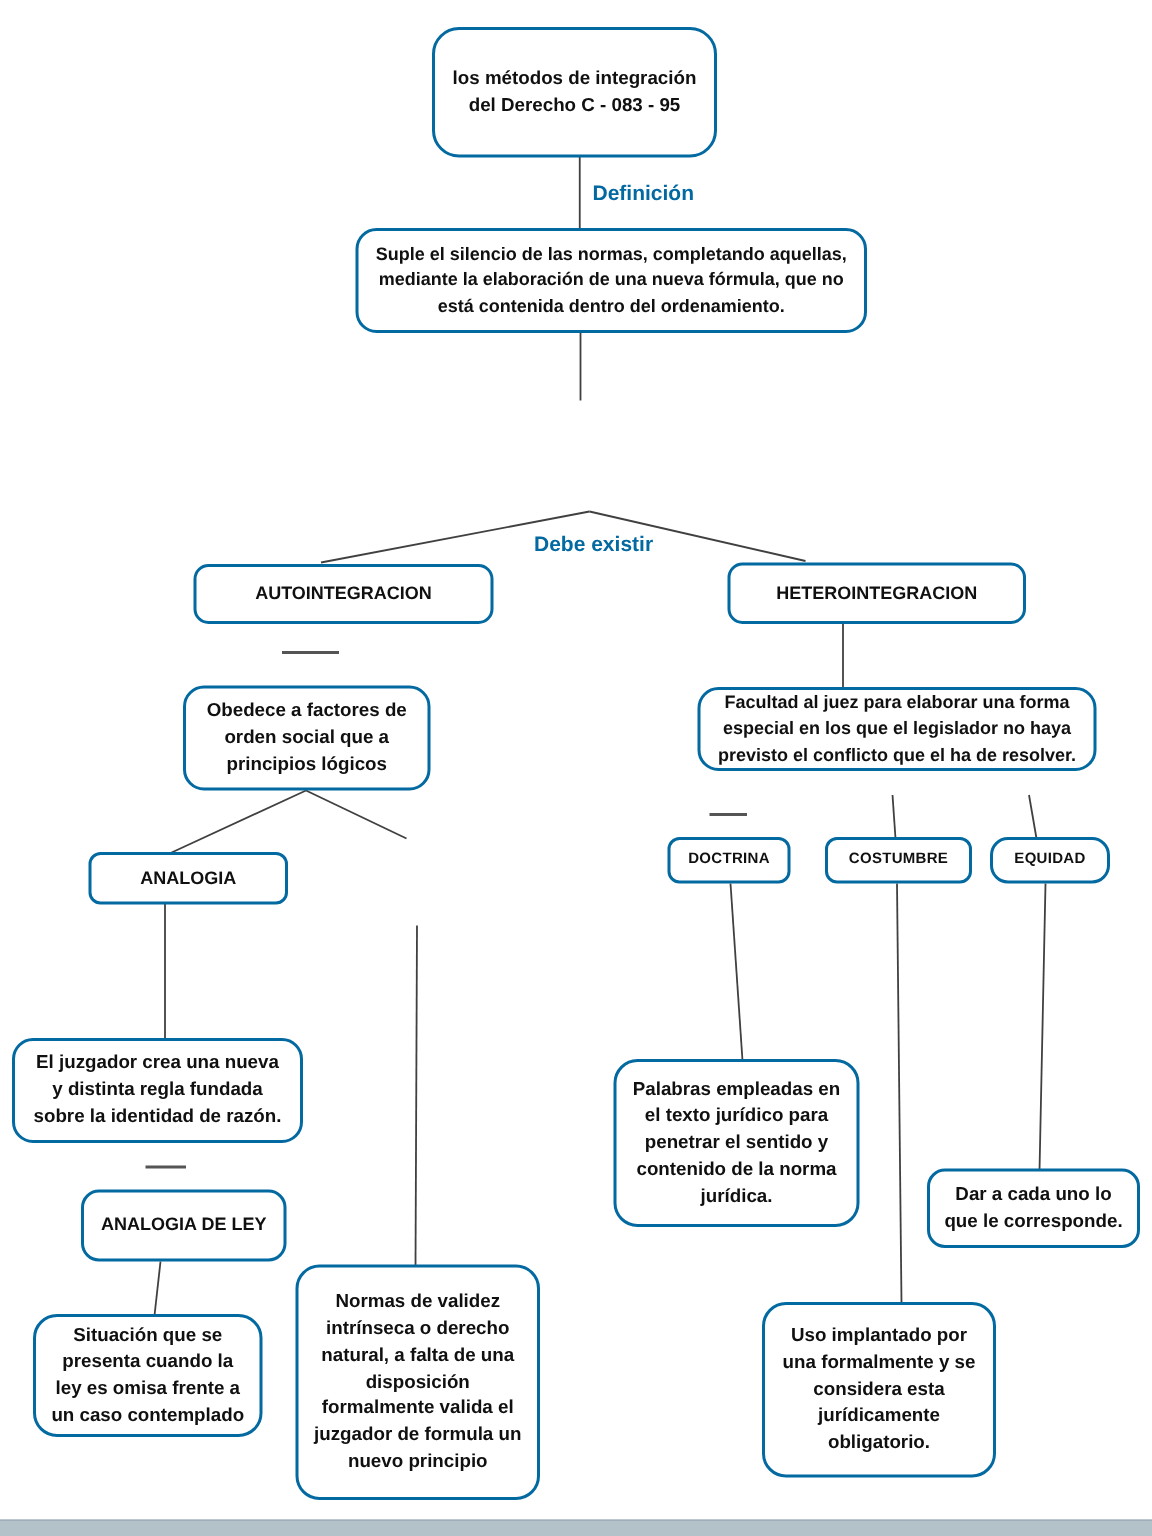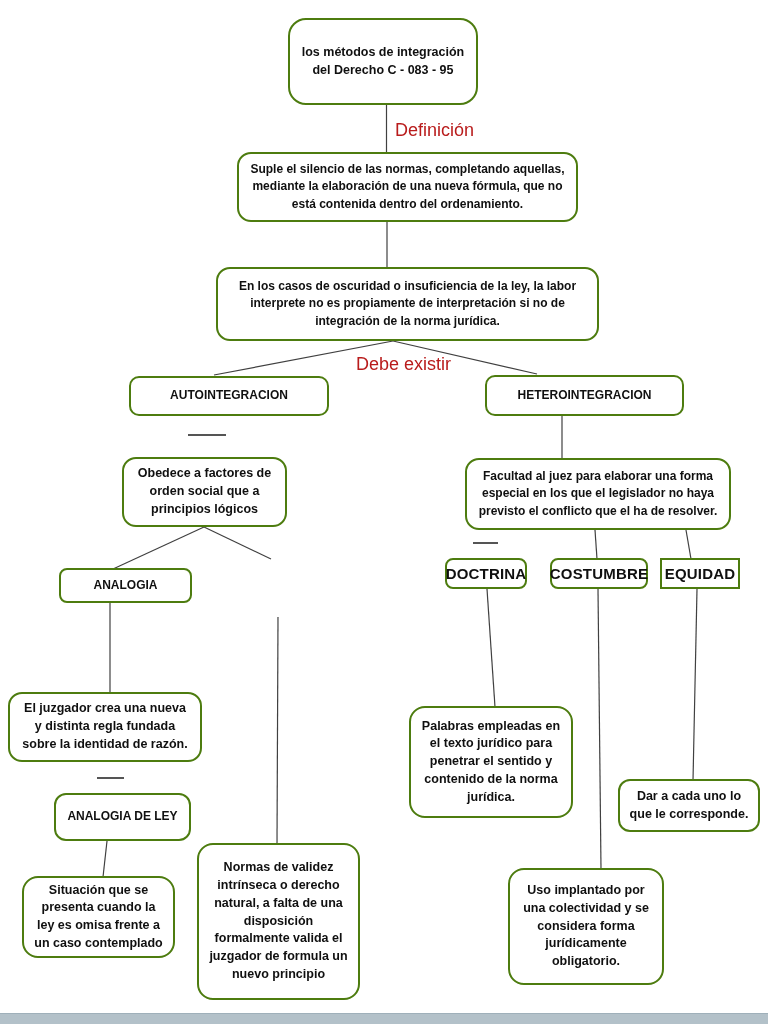--- a/index.html
+++ b/index.html
@@ -5,31 +5,31 @@
   html,body { margin:0; padding:0; background:#ffffff; }
   .page {
     position:relative; width:768px; height:1024px;
     background:#ffffff; overflow:hidden;
     font-family:"Liberation Sans", sans-serif;
     color:#101010;
   }
   svg.connectors { position:absolute; left:0; top:0; }
   .node {
     position:absolute; box-sizing:border-box;
-    background:#ffffff; border:2px solid #4d7c0f;
+    background:#ffffff; border:2px solid #0369a1;
     display:flex; align-items:center; justify-content:center;
     text-align:center; font-weight:bold; line-height:1.42;
     padding:3px 9px; color:#101010;
   }
   .fs125 { font-size:12.5px; }
   .fs12  { font-size:12px;margin-left:24px; }
-  .fs115 { font-size:15px; letter-spacing:.2px; }
+  .fs115 { font-size:10px; letter-spacing:.2px; }
   .edge-label {
-    position:absolute; font-weight:normal; font-size:18px;
-    color:#b91c1c; white-space:nowrap;
+    position:absolute; font-weight:bold; font-size:14px;
+    color:#0369a1; white-space:nowrap;
   }
   .footer-strip {
     position:absolute; left:0; top:1013px; width:768px; height:11px;
     background:#b3c1c9;
     border-top:1px solid #9fb0ba;
   }
 </style>
 </head>
 <body>
 
@@ -63,23 +63,20 @@
   <div class="node fs125" style="left:288px;top:18px;width:190px;height:87px;border-radius:18px">
     <span>los métodos de integración del Derecho C - 083 - 95</span>
   </div>
 
   <div class="edge-label" style="left:395px;top:120px">Definición</div>
 
   <div class="node fs12" style="left:213px;top:152px;width:341px;height:70px;border-radius:14px">
     <span>Suple el silencio de las normas, completando aquellas, mediante la elaboración de una nueva fórmula, que no está contenida dentro del ordenamiento.</span>
   </div>
 
-  <div class="node fs12" style="left:192px;top:267px;width:383px;height:74px;border-radius:14px">
-    <span>En los casos de oscuridad o insuficiencia de la ley, la labor interprete no es propiamente de interpretación si no de integración de la norma jurídica.</span>
-  </div>
 
   <div class="edge-label" style="left:356px;top:354px">Debe existir</div>
 
   <div class="node fs12" style="left:105px;top:376px;width:200px;height:40px;border-radius:10px">
     <span>AUTOINTEGRACION</span>
   </div>
 
   <div class="node fs125" style="left:122px;top:457px;width:165px;height:70px;border-radius:14px">
     <span>Obedece a factores de orden social que a principios lógicos</span>
   </div>
@@ -102,42 +99,42 @@
   </div>
 
   <div class="node fs125" style="left:197px;top:843px;width:163px;height:157px;border-radius:16px">
     <span>Normas de validez intrínseca o derecho natural, a falta de una disposición formalmente valida el juzgador de formula un nuevo principio</span>
   </div>
 
   <div class="node fs12" style="left:461px;top:375px;width:199px;height:41px;border-radius:10px">
     <span>HETEROINTEGRACION</span>
   </div>
 
-  <div class="node fs12" style="left:441px;top:458px;width:266px;height:72px;border-radius:14px">
+  <div class="node fs12" style="left:441px;top:458px;width:266px;height:56px;border-radius:14px">
     <span>Facultad al juez para elaborar una forma especial en los que el legislador no haya previsto el conflicto que el ha de resolver.</span>
   </div>
 
   <div class="node fs115" style="left:445px;top:558px;width:82px;height:31px;border-radius:8px">
     <span>DOCTRINA</span>
   </div>
 
   <div class="node fs115" style="left:550px;top:558px;width:98px;height:31px;border-radius:8px">
     <span>COSTUMBRE</span>
   </div>
 
-  <div class="node fs115" style="left:660px;top:558px;width:80px;height:31px;border-radius:0">
+  <div class="node fs115" style="left:660px;top:558px;width:80px;height:31px;border-radius:12px">
     <span>EQUIDAD</span>
   </div>
 
   <div class="node fs125" style="left:409px;top:706px;width:164px;height:112px;border-radius:16px">
     <span>Palabras empleadas en el texto jurídico para penetrar el sentido y contenido de la norma jurídica.</span>
   </div>
 
   <div class="node fs125" style="left:508px;top:868px;width:156px;height:117px;border-radius:16px">
-    <span>Uso implantado por una colectividad y se considera forma jurídicamente obligatorio.</span>
+    <span>Uso implantado por una formalmente y se considera esta jurídicamente obligatorio.</span>
   </div>
 
   <div class="node fs125" style="left:618px;top:779px;width:142px;height:53px;border-radius:12px">
     <span>Dar a cada uno lo que le corresponde.</span>
   </div>
 
   <div class="footer-strip"></div>
 
 </div>
 

